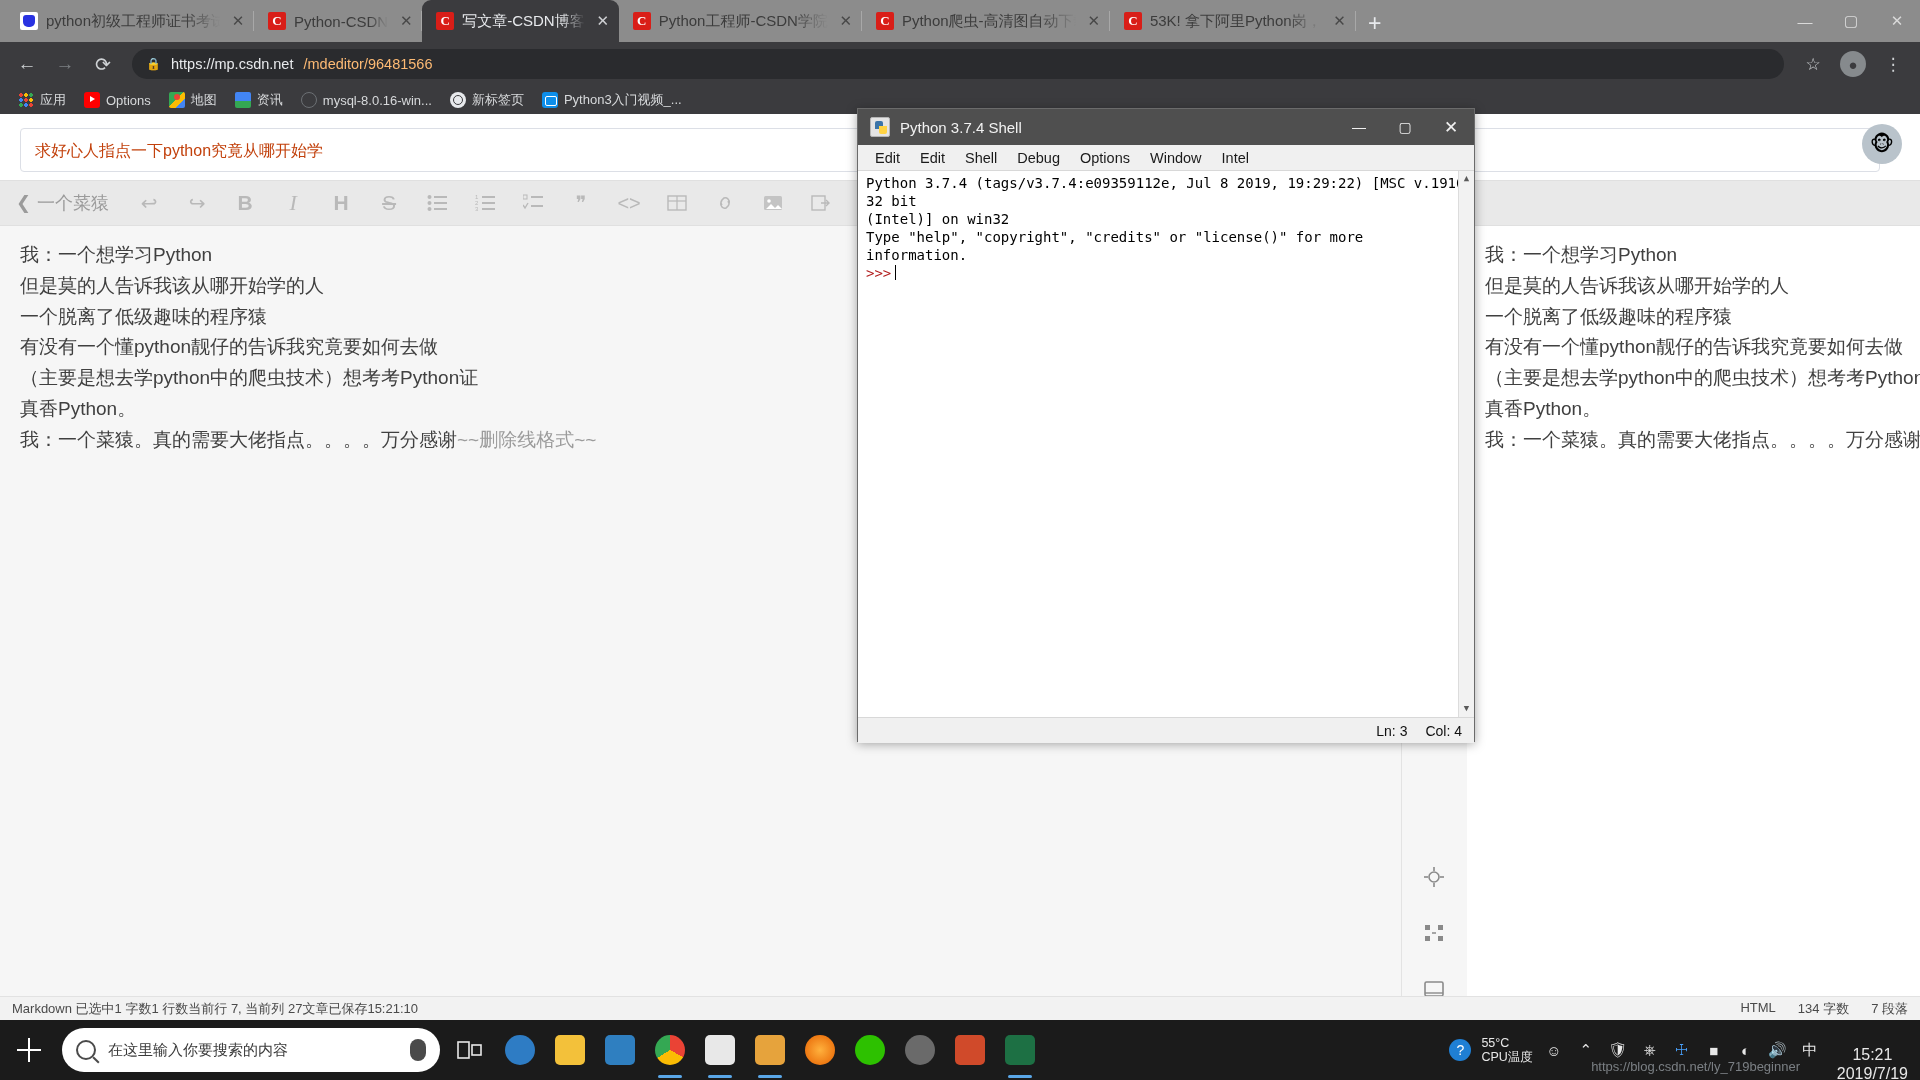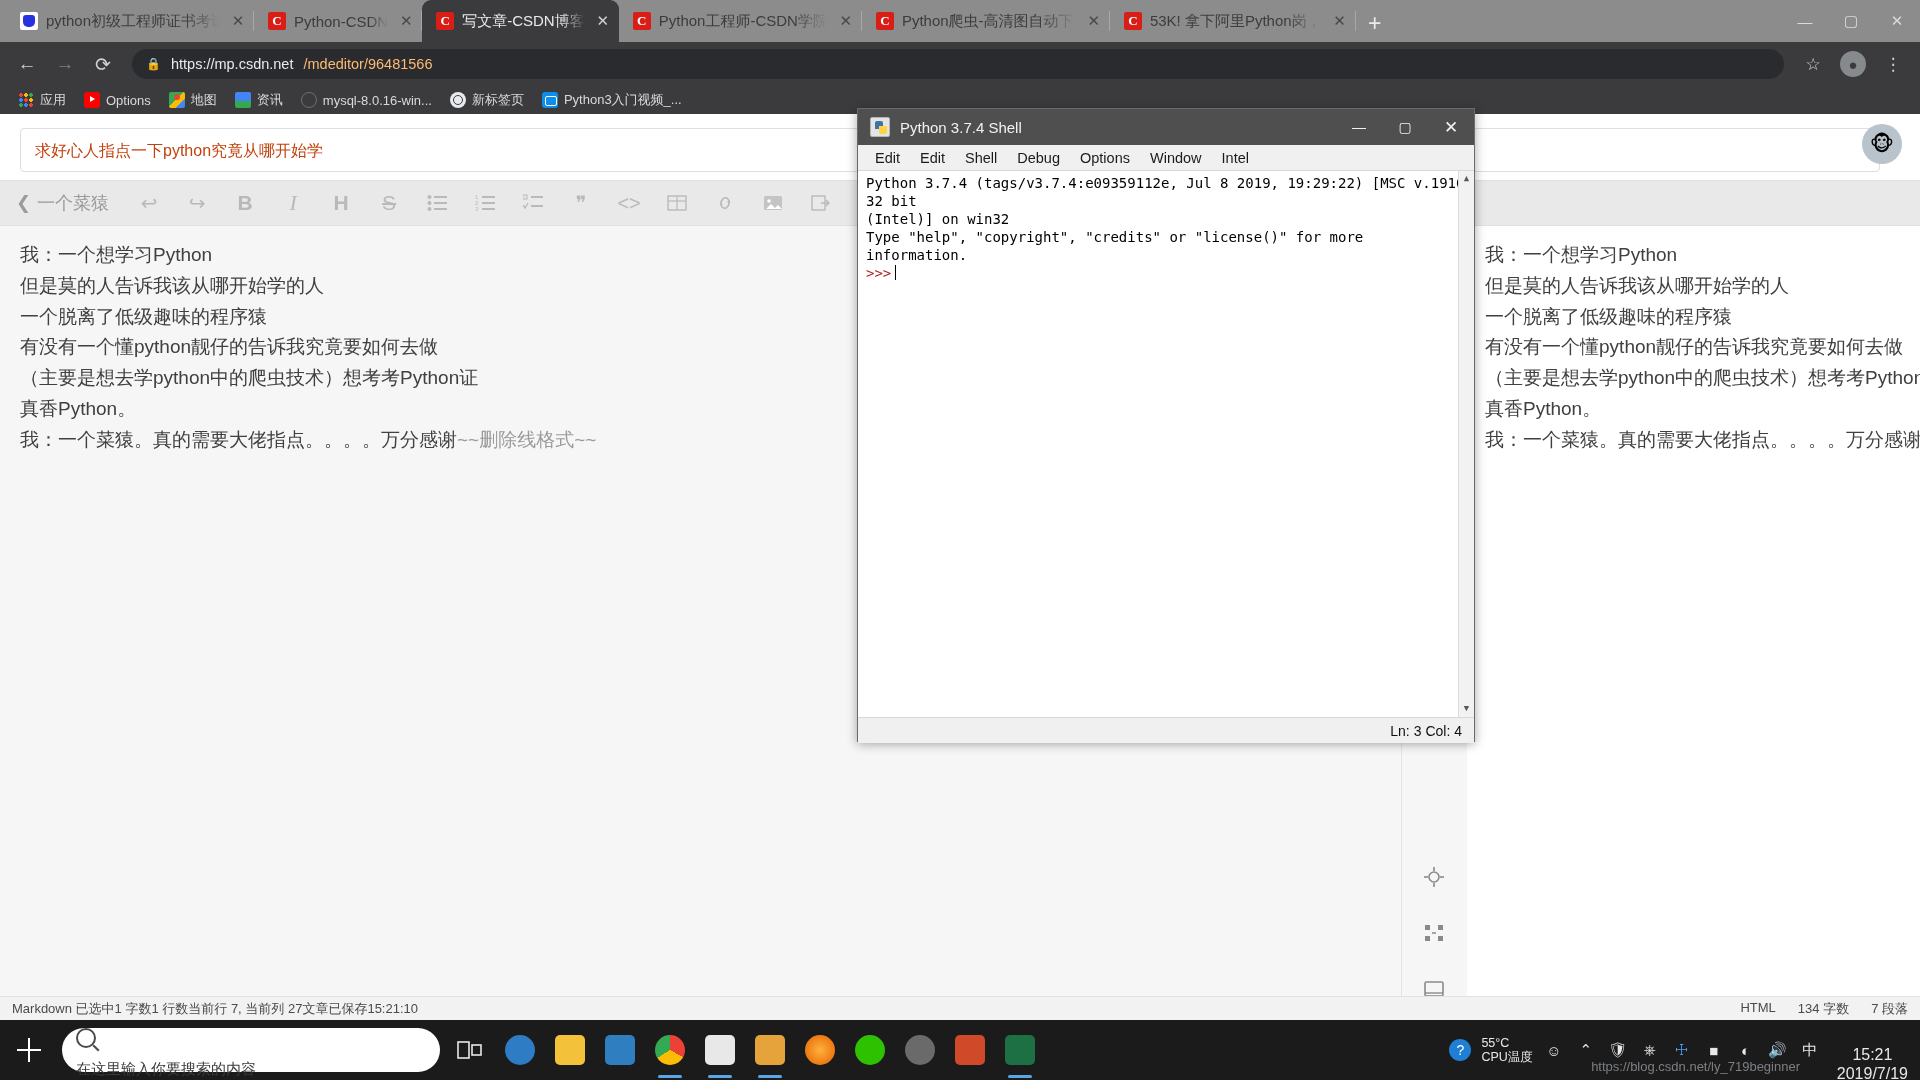--- a/index.html
+++ b/index.html
@@ -141,32 +141,32 @@
              border-bottom:1px solid #d8d8d8; font-size:14.5px; color:#1b1b1b; }
   .py-menu span { padding:2px 9px; }
   .py-console { position:relative; height: calc(634px - 36px - 26px - 26px); background:#fff; padding:4px 8px;
                 font-family:"DejaVu Sans Mono","Liberation Mono",monospace; font-size:14px; color:#000; line-height:1.28; }
   .py-console .prompt { color:#b21e1e; }
   .py-console .caret { display:inline-block; width:1px; height:15px; background:#000; vertical-align:-2px; margin-left:4px;}
   .py-scroll { position:absolute; right:0; top:0; width:16px; height:100%; background:#f2f2f2; border-left:1px solid #dcdcdc; }
   .py-scroll .arr { height:16px; display:flex; align-items:center; justify-content:center; font-size:9px; color:#5a5a5a; }
   .py-scroll .arr.bot { position:absolute; bottom:0; left:0; right:0; }
   .py-status { height:26px; background:#f0f0f0; border-top:1px solid #d8d8d8; display:flex; align-items:center;
-               justify-content:flex-end; gap:4px; padding-right:12px; font-size:14px; color:#101010; }
+               justify-content:flex-end; gap:18px; padding-right:12px; font-size:14px; color:#101010; }
 
   .page-avatar { position:absolute; right:18px; top:10px; width:40px; height:40px; border-radius:50%;
                  background:#b9c3cb; display:flex; align-items:center; justify-content:center; font-size:21px; }
 
   
   .taskbar { position:absolute; left:0; bottom:0; width:1920px; height:60px; background:#1b1b1b; display:flex; align-items:center; }
   .start { width:58px; height:60px; display:flex; align-items:center; justify-content:center; }
   .start-sq { width:24px; height:24px; background:#fff; display:grid; grid-template-columns:1fr 1fr; grid-template-rows:1fr 1fr; gap:2px;}
   .start-sq i { background:#1b1b1b; display:block; }
-  .search-box { width:378px; height:44px; background:#fff; border-radius:22px; display:flex; 
-                gap:12px; padding:0 14px; margin-left:4px;flex-direction:column; }
+  .search-box { width:378px; height:44px; background:#fff; border-radius:22px; display:flex; align-items:center;
+                gap:12px; padding:0 14px; margin-left:4px; }
   .search-box .mag { width:20px; height:20px; border:2px solid #4a4a4a; border-radius:50%; position:relative; flex:0 0 auto;}
   .search-box .mag::after{content:"";position:absolute;right:-6px;bottom:-3px;width:8px;height:2px;background:#4a4a4a;transform:rotate(45deg);}
   .search-box .ph { flex:1 1 auto; font-size:15px; color:#3a3a3a; }
   .search-box .mic { width:16px; height:22px; border-radius:8px; background:#4a4a4a; flex:0 0 auto;}
   .tb-tasks { display:flex; align-items:center; gap:2px; margin-left:6px; }
   .tb-app { width:48px; height:60px; display:flex; align-items:center; justify-content:center; position:relative;}
   .tb-app .g { width:30px; height:30px; border-radius:5px; }
   .tb-app.running::after{content:"";position:absolute;bottom:2px;left:12px;width:24px;height:3px;background:#5aa7e8;border-radius:2px;}
   .tray { margin-left:auto; display:flex; align-items:center; gap:10px; padding-right:6px; color:#e8e8e8; font-size:13px; }
   .tray-temp { text-align:left; line-height:1.15; font-size:12.5px; }

